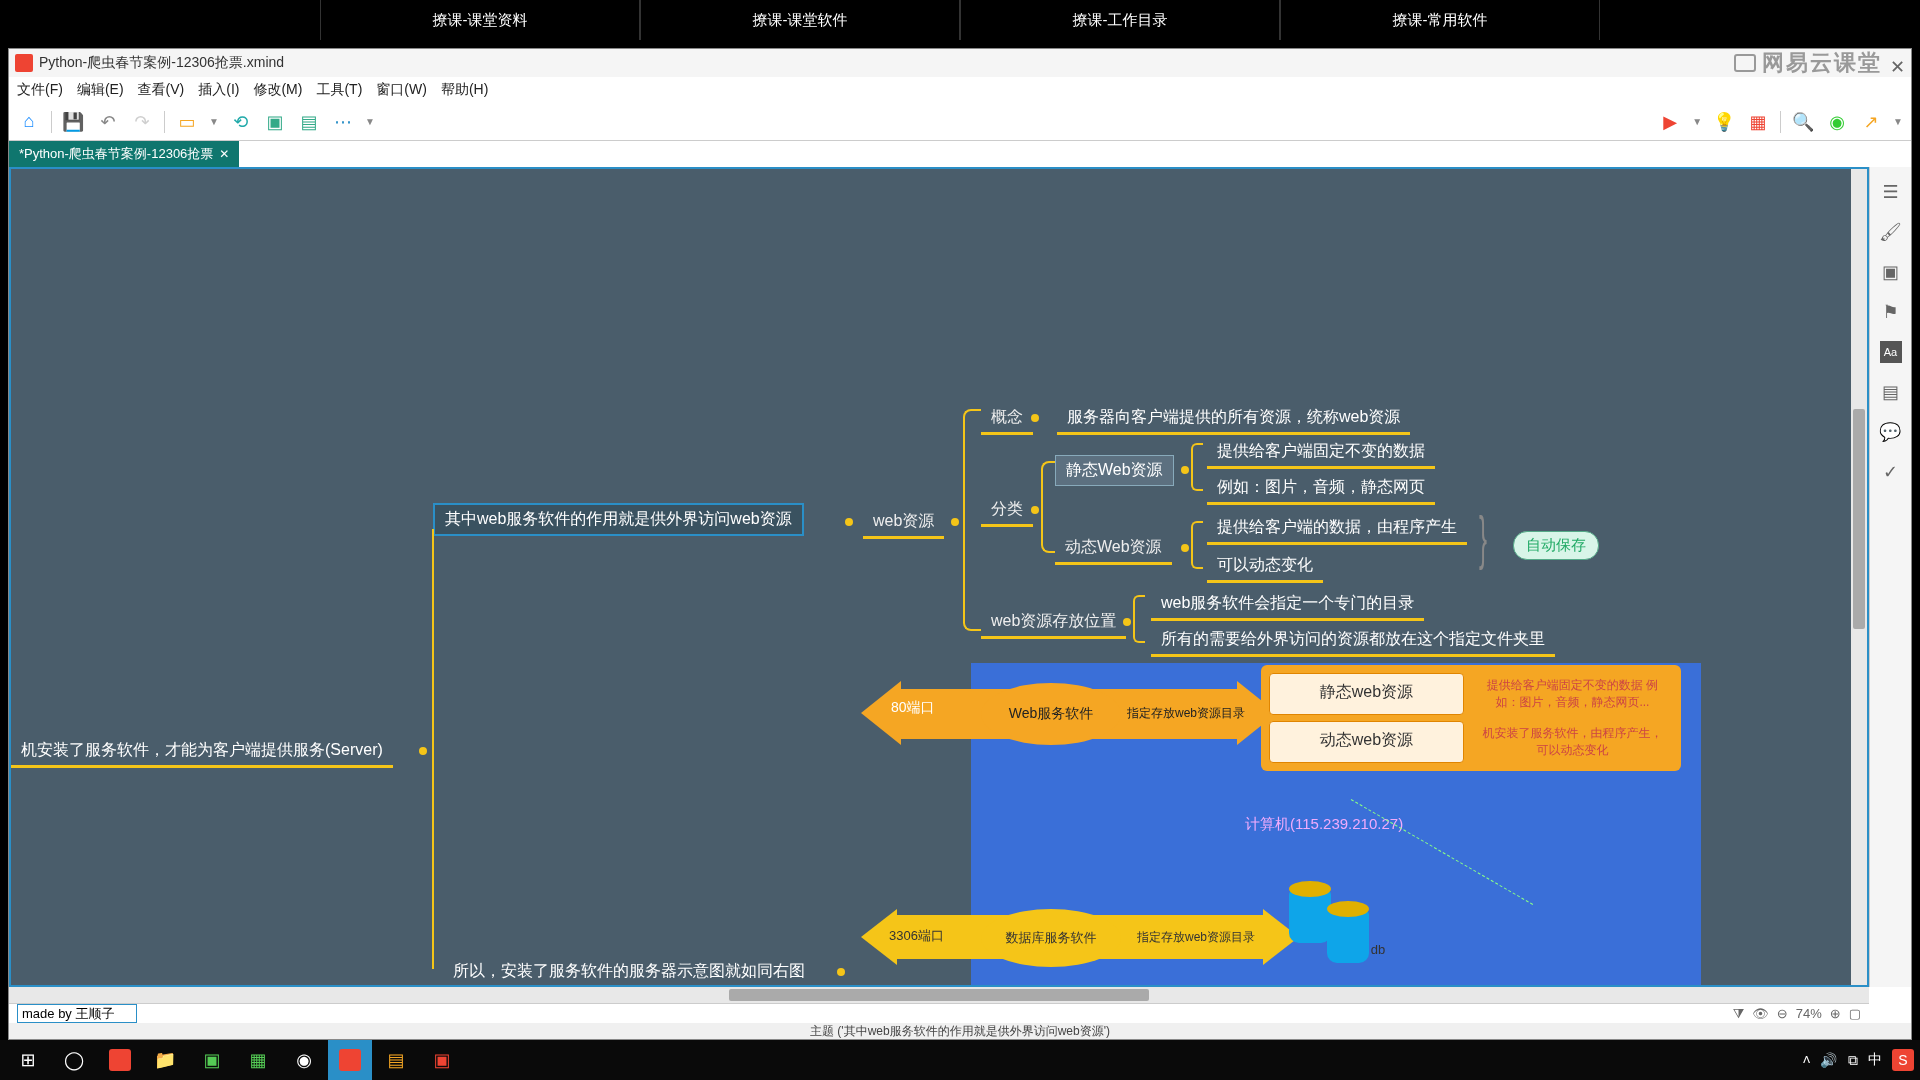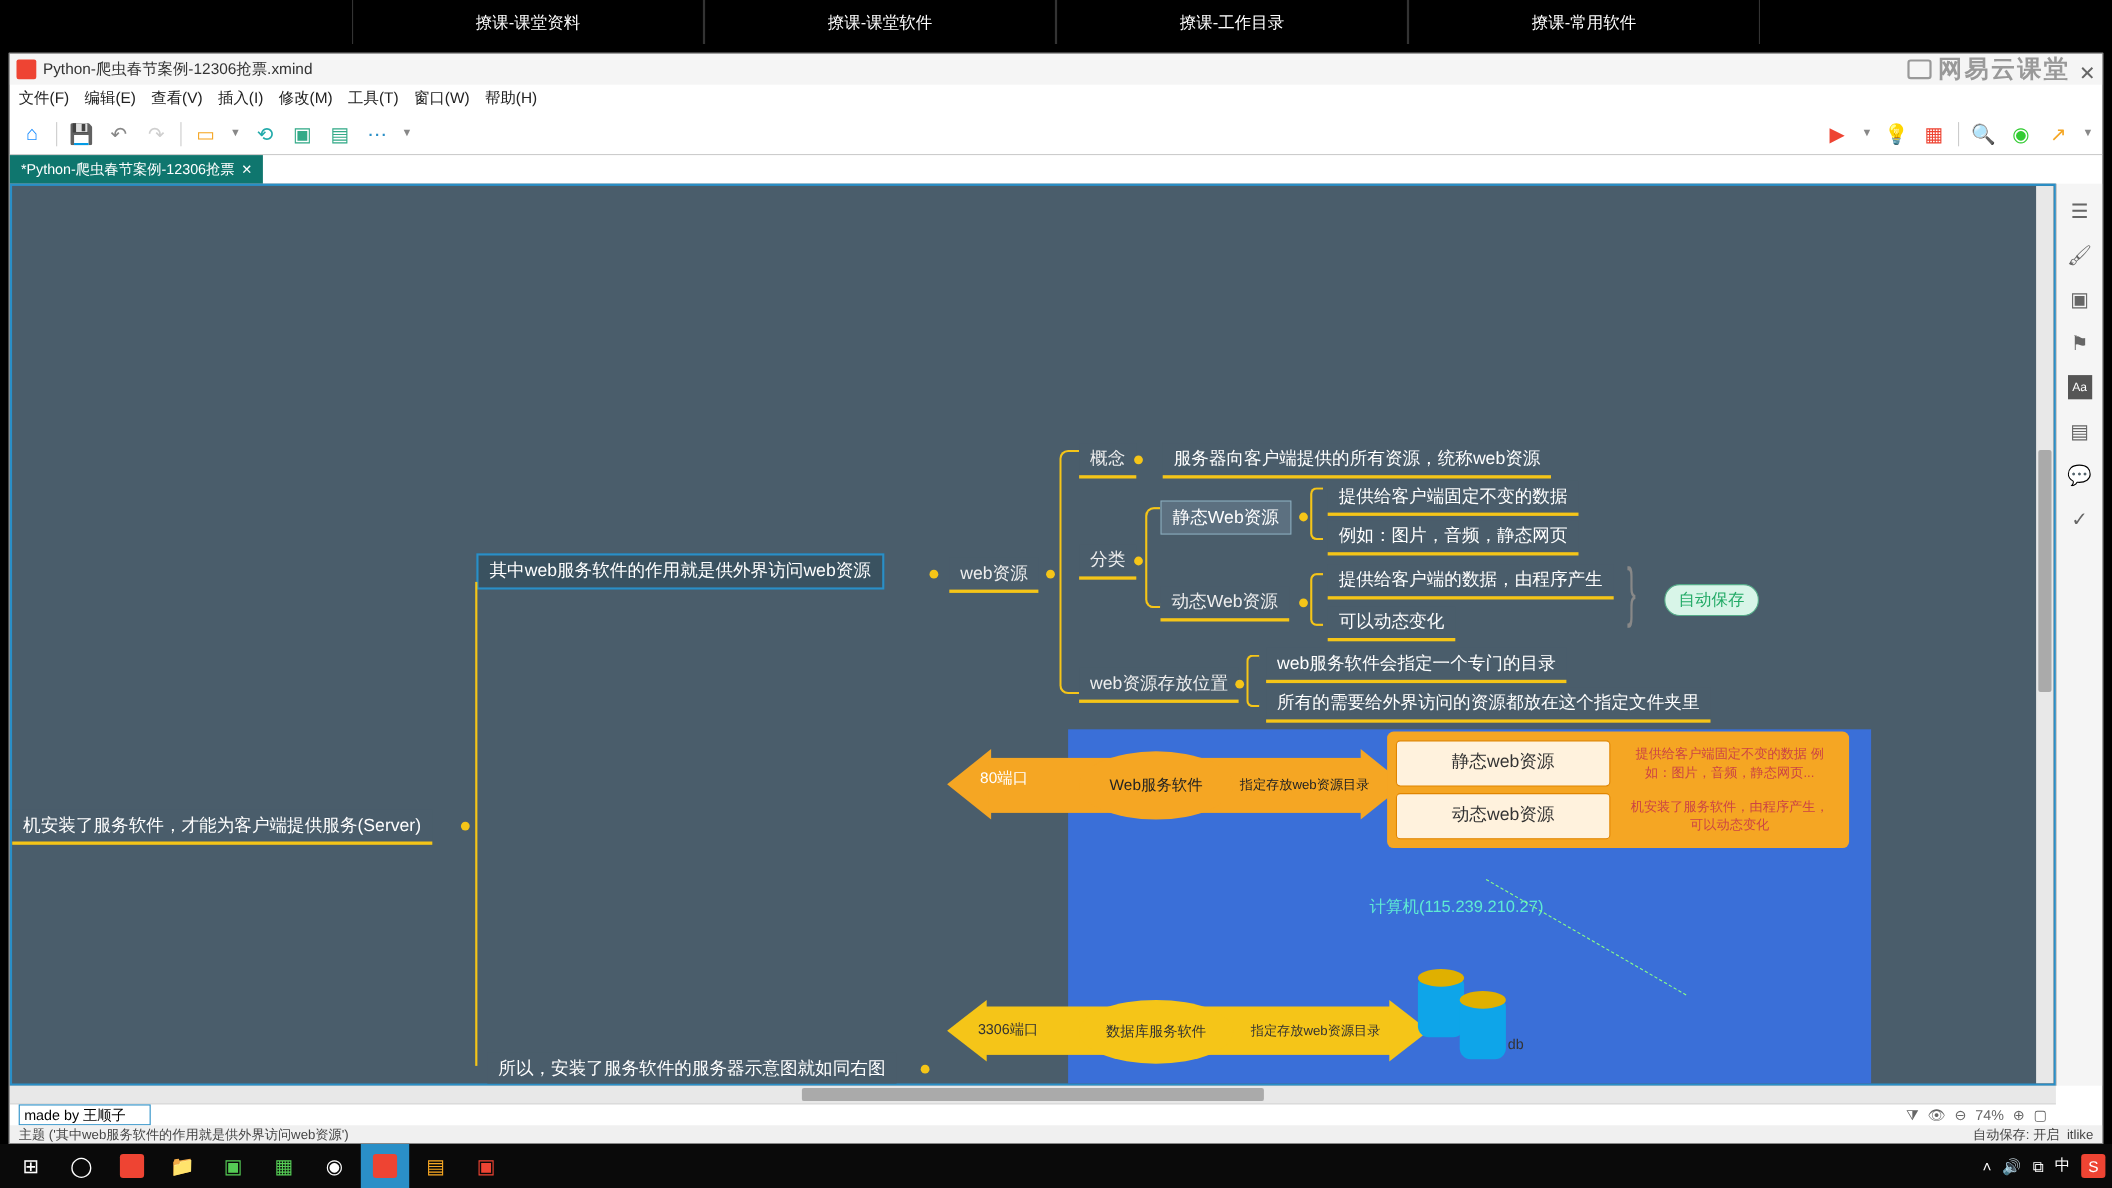--- a/index.html
+++ b/index.html
@@ -33,21 +33,21 @@
 .canvas-wrap{position:absolute;left:0;top:118px;right:42px;bottom:52px;background:#4a5d6b;border:2px solid #2a8fc7;overflow:hidden;}
 .sidepanel{position:absolute;right:0;top:118px;width:42px;bottom:52px;background:#f5f5f5;border-left:1px solid #ccc;display:flex;flex-direction:column;align-items:center;gap:18px;padding-top:14px;}
 .sidepanel .sicon{width:22px;height:22px;color:#666;font-size:18px;display:flex;align-items:center;justify-content:center;}
 .vscroll{position:absolute;right:0;top:0;width:16px;bottom:0;background:#e8e8e8;}
 .vthumb{position:absolute;right:2px;top:240px;width:12px;height:220px;background:#aaa;border-radius:2px;}
 .hscroll{position:absolute;left:0;right:42px;bottom:36px;height:16px;background:#e8e8e8;}
 .hthumb{position:absolute;left:720px;top:2px;width:420px;height:12px;background:#aaa;border-radius:2px;}
 .footer1{position:absolute;left:0;right:42px;bottom:16px;height:20px;background:#fff;border-top:1px solid #ccc;display:flex;align-items:center;padding:0 8px;font-size:13px;color:#555;justify-content:space-between;}
 .footer1 input{border:1px solid #2a8fc7;font-size:13px;padding:1px 4px;width:120px;}
 .footer1 .ricons{display:flex;align-items:center;gap:8px;color:#666;}
-.footer2{position:absolute;left:0;right:0;bottom:0;height:16px;background:#f0f0f0;font-size:12px;color:#444;display:flex;align-items:center;justify-content:space-between;padding:0 8px;}
+.footer2{position:absolute;left:0;right:0;bottom:0;height:16px;background:#f0f0f0;font-size:12px;color:#444;display:flex;align-items:center;justify-content:space-between;padding:0 8px;flex-direction:column;}
 .taskbar{position:absolute;left:0;right:0;bottom:0;height:40px;background:#0a0a0a;display:flex;align-items:center;padding:0 6px;justify-content:space-between;}
 .taskbar .tleft{display:flex;gap:2px;}
 .taskbar .tbtn{width:44px;height:40px;display:flex;align-items:center;justify-content:center;color:#fff;font-size:18px;}
 .taskbar .tbtn.active{background:#2a8fc7;}
 .taskbar .tright{display:flex;gap:10px;color:#fff;font-size:14px;align-items:center;}
 .tray-red{background:#e43;width:22px;height:22px;border-radius:3px;display:flex;align-items:center;justify-content:center;}
 
 
 .node{position:absolute;background:#4a5d6b;color:#fff;font-size:16px;padding:4px 10px;border-bottom:3px solid #f5c518;white-space:nowrap;}
 .node.sel{border:2px solid #2a8fc7;background:#3a5260;}
@@ -66,21 +66,21 @@
 .yellow-arrow{position:absolute;height:44px;background:#f5c518;}
 .y-arrowhead-l{position:absolute;width:0;height:0;border-top:28px solid transparent;border-bottom:28px solid transparent;border-right:36px solid #f5c518;}
 .y-arrowhead-r{position:absolute;width:0;height:0;border-top:28px solid transparent;border-bottom:28px solid transparent;border-left:36px solid #f5c518;}
 .cyl{position:absolute;width:42px;height:54px;background:#0ea5e9;border-radius:6px 6px 10px 10px;padding-left:30px;}
 .cyl::before{content:"";position:absolute;top:-8px;left:0;width:42px;height:16px;background:#e0b000;border-radius:50%;}
 .cyl .lbl{position:absolute;bottom:6px;width:100%;text-align:center;font-size:13px;color:#333;}
 .big-orange{position:absolute;background:#f5a623;border-radius:6px;padding:8px;}
 .inner-orange{background:#fff2dd;border:1px solid #e08500;border-radius:4px;color:#333;font-size:16px;text-align:center;padding:8px 16px;}
 .inner-note{font-size:12px;color:#c44;text-align:center;padding:4px;}
 .row-flex{display:flex;gap:8px;margin-bottom:6px;}
-.computer-label{position:absolute;color:#5eead4;font-size:15px;}
+.computer-label{position:absolute;color:#f0abfc;font-size:15px;}
 </style>
 </head>
 <body>
 
 <div class="topbar">
   <div class="tab">撩课-课堂资料</div>
   <div class="tab">撩课-课堂软件</div>
   <div class="tab">撩课-工作目录</div>
   <div class="tab">撩课-常用软件</div>
 </div>

